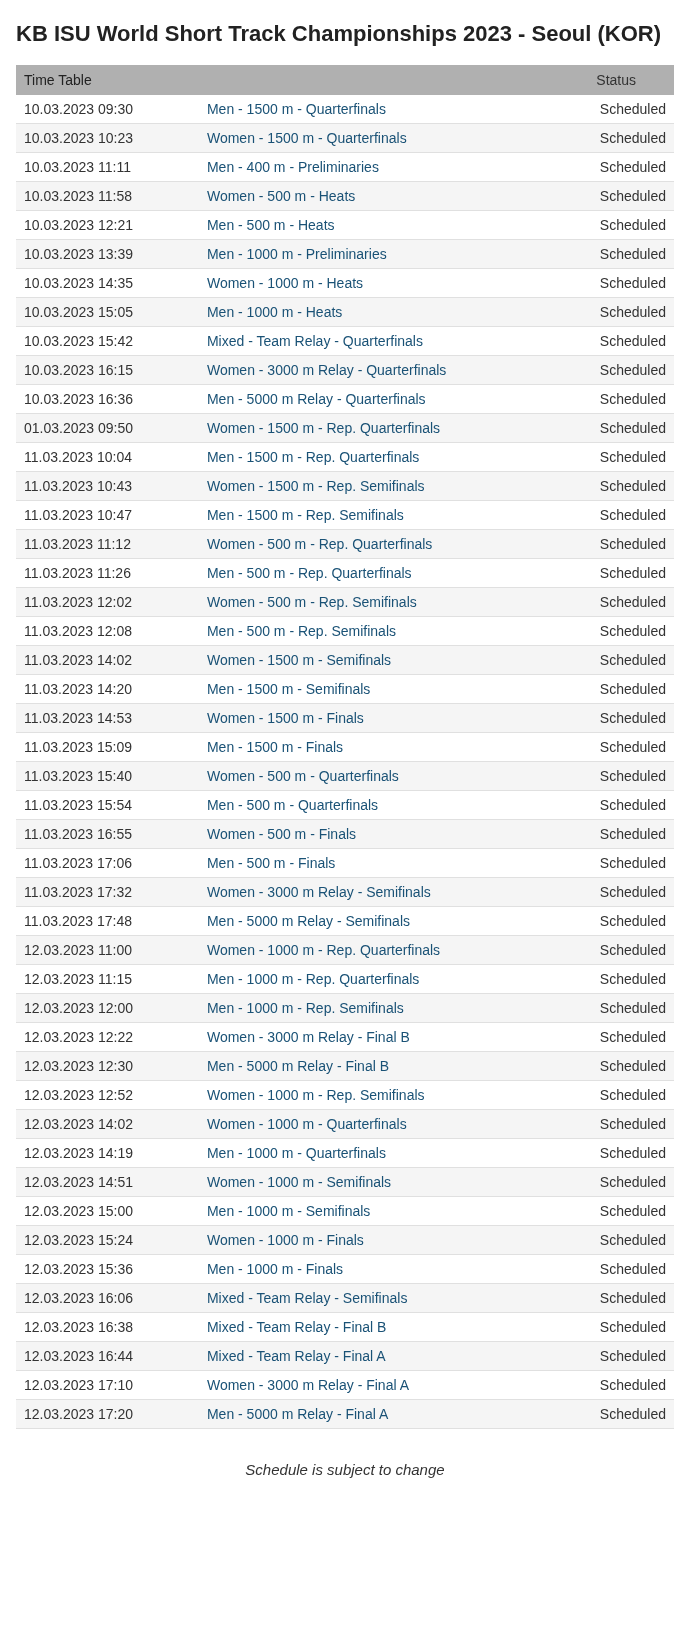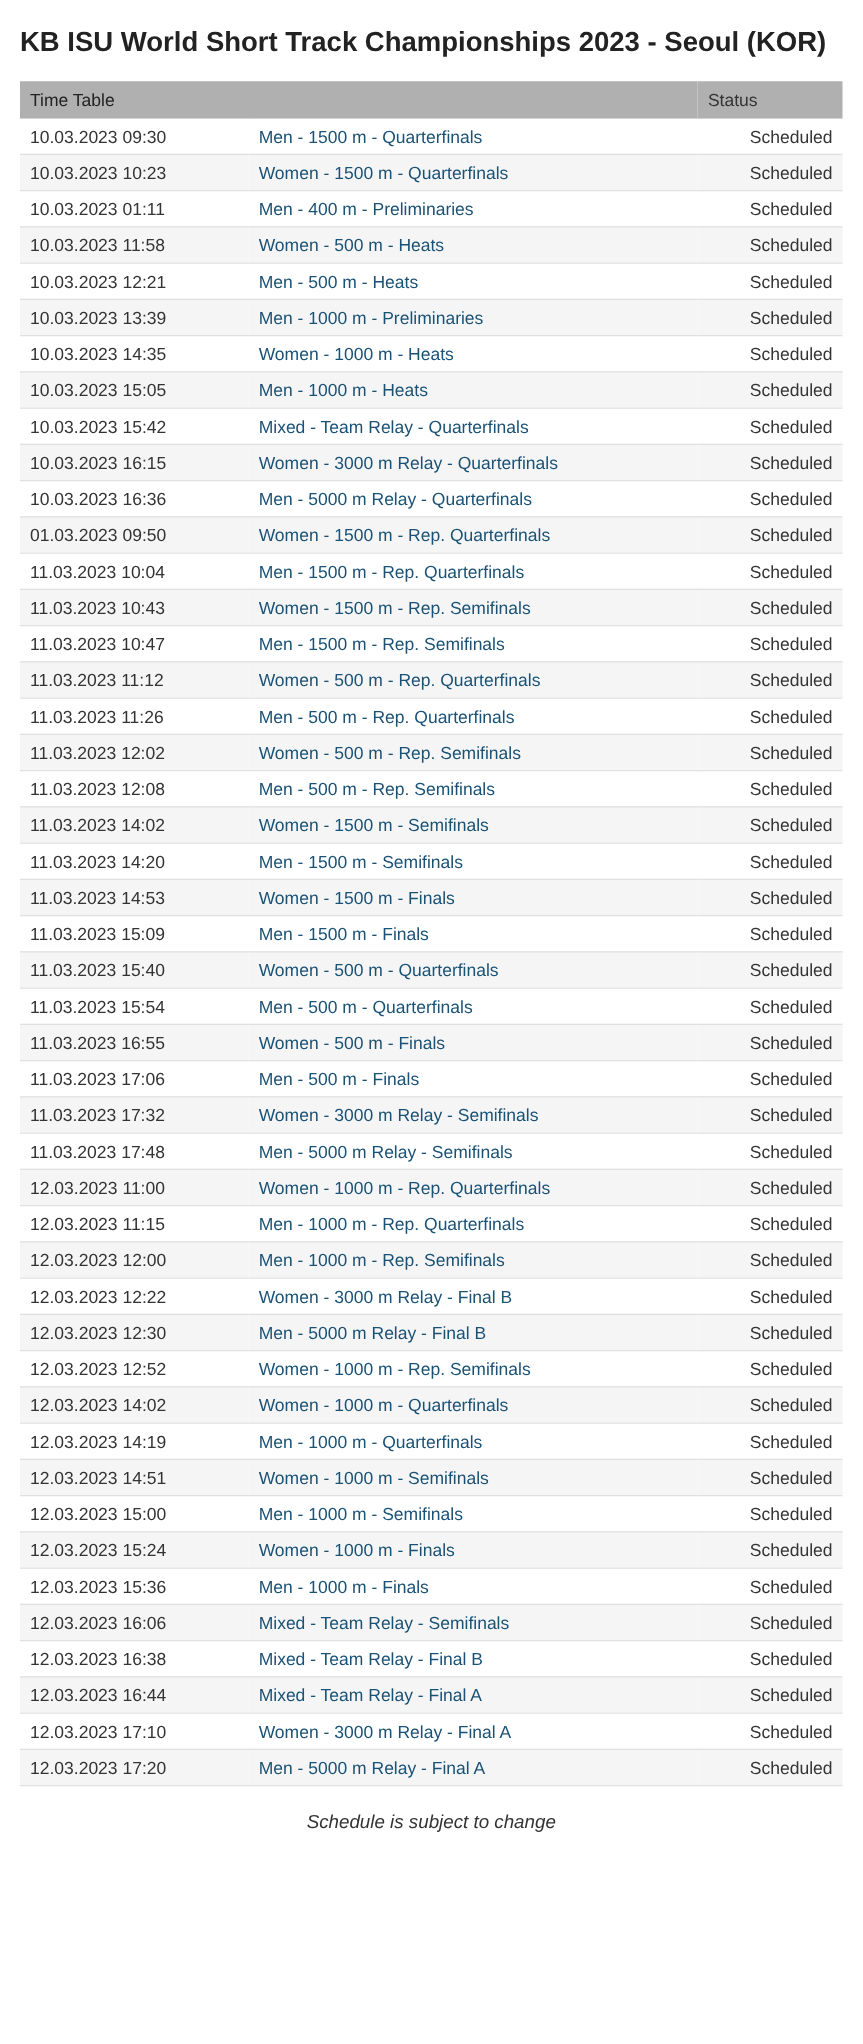--- a/index.html
+++ b/index.html
@@ -26,21 +26,21 @@
       background: #b0b0b0;
       padding-left: 36px;
     }
     thead th {
       padding: 7px 8px;
       text-align: left;
       font-weight: normal;
       color: #222;
     }
     thead th.status-col {
-      text-align: left;
+      text-align: center;
     }
     tbody tr {
       border-bottom: 1px solid #e0e0e0;
       margin-left: 44px;
     }
     tbody tr:nth-child(even) {
       background: #f5f5f5;
     }
     tbody tr:nth-child(odd) {
       background: #fff;
@@ -59,21 +59,21 @@
       min-width: 130px;
     }
     .status-col {
       text-align: right;
       white-space: nowrap;
       color: #333;
     }
     .footer-note {
       text-align: center;
       font-style: italic;
-      margin-top: 20px;
+      margin-top: 32px;
       font-size: 15px;
       color: #333;
     }
   </style>
 </head>
 <body>
 
 <h1>KB ISU World Short Track Championships 2023 - Seoul (KOR)</h1>
 
 <table>
@@ -88,21 +88,21 @@
         <td class="time-col">10.03.2023 09:30</td>
         <td><a class="event-link" href="#">Men - 1500 m - Quarterfinals</a></td>
         <td class="status-col">Scheduled</td>
       </tr>
       <tr>
         <td class="time-col">10.03.2023 10:23</td>
         <td><a class="event-link" href="#">Women - 1500 m - Quarterfinals</a></td>
         <td class="status-col">Scheduled</td>
       </tr>
       <tr>
-        <td class="time-col">10.03.2023 01:11</td>
+        <td class="time-col">10.03.2023 11:11</td>
         <td><a class="event-link" href="#">Men - 400 m - Preliminaries</a></td>
         <td class="status-col">Scheduled</td>
       </tr>
       <tr>
         <td class="time-col">10.03.2023 11:58</td>
         <td><a class="event-link" href="#">Women - 500 m - Heats</a></td>
         <td class="status-col">Scheduled</td>
       </tr>
       <tr>
         <td class="time-col">10.03.2023 12:21</td>

